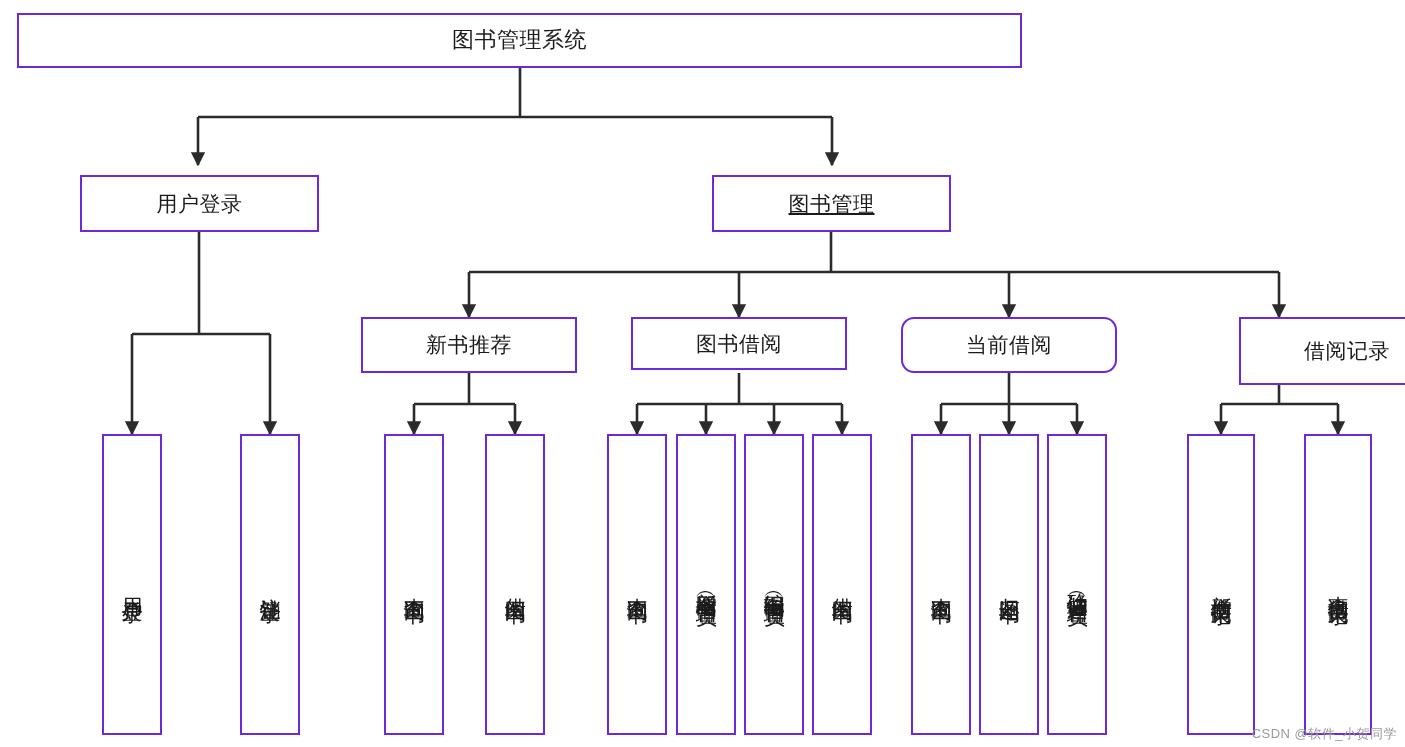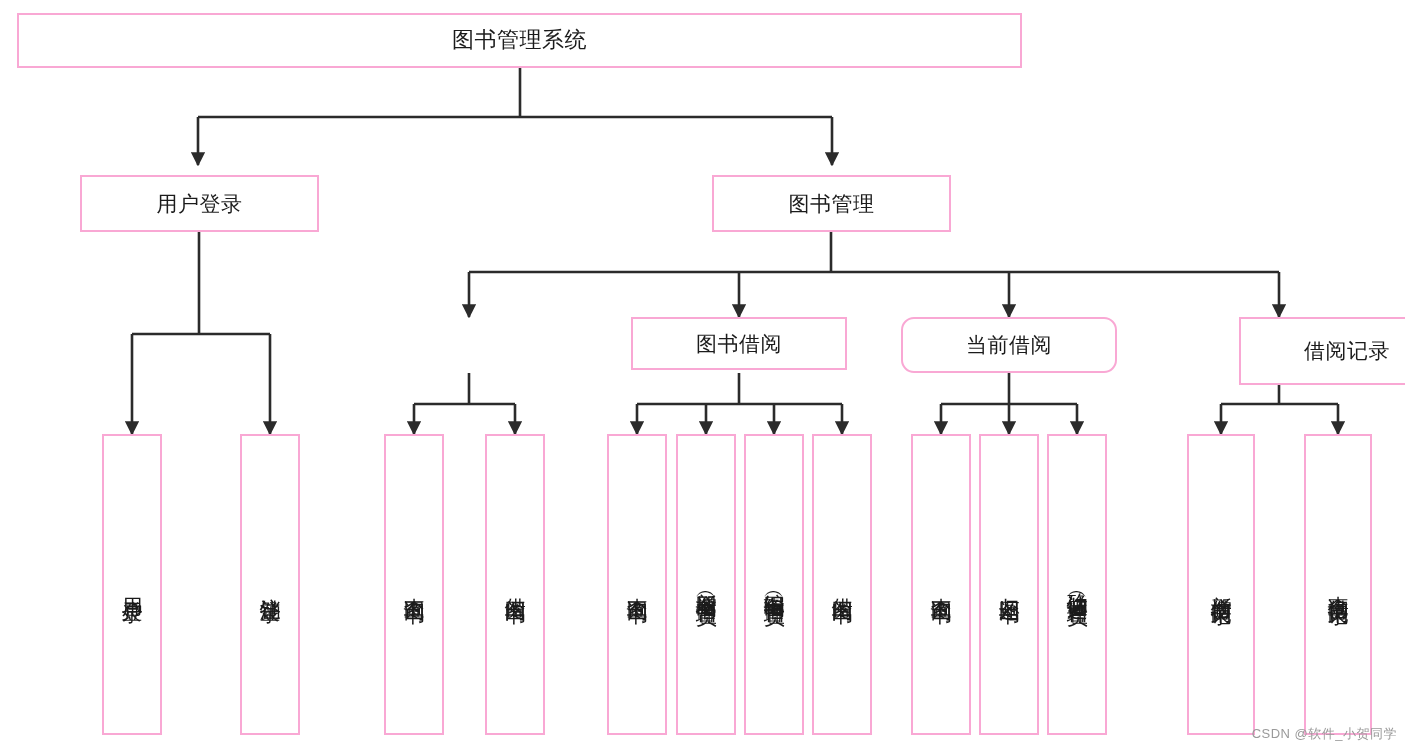--- a/index.html
+++ b/index.html
@@ -17,21 +17,21 @@
   svg#wires{
     position:absolute;
     left:0; top:0;
     width:1405px; height:747px;
     pointer-events:none;
   }
   .node{
     position:absolute;
     box-sizing:border-box;
     background:#ffffff;
-    border:2px solid #f9a8d4;
+    border:2px solid #6d28d9;
     display:flex;
     align-items:center;
     justify-content:center;
     text-align:center;
   }
   .node .lbl{
     font-size:21px;
     line-height:1.2;
     letter-spacing:0.5px;
     color:#1b1b1b;
@@ -121,24 +121,27 @@
     </g>
   </svg>
 
   <div class="node root" style="left:17px; top:13px; width:1005px; height:55px;">
     <span class="lbl">图书管理系统</span>
   </div>
 
   <div class="node lvl2" style="left:80px; top:175px; width:239px; height:57px;">
     <span class="lbl">用户登录</span>
   </div>
-  <div class="node lvl2" style="left:712px; top:175px; width:239px; height:57px;">
+  <div class="node lvl2" style="left:712px; top:175px; width:239px; height:57px;text-decoration:underline;">
     <span class="lbl">图书管理</span>
   </div>
 
+  <div class="node lvl2" style="left:361px; top:317px; width:216px; height:56px;">
+    <span class="lbl">新书推荐</span>
+  </div>
   <div class="node lvl2" style="left:631px; top:317px; width:216px; height:53px;">
     <span class="lbl">图书借阅</span>
   </div>
   <div class="node lvl2" style="left:901px; top:317px; width:216px; height:56px;border-radius:13px;">
     <span class="lbl">当前借阅</span>
   </div>
   <div class="node lvl2" style="left:1239px; top:317px; width:216px; height:68px;">
     <span class="lbl">借阅记录</span>
   </div>
 

